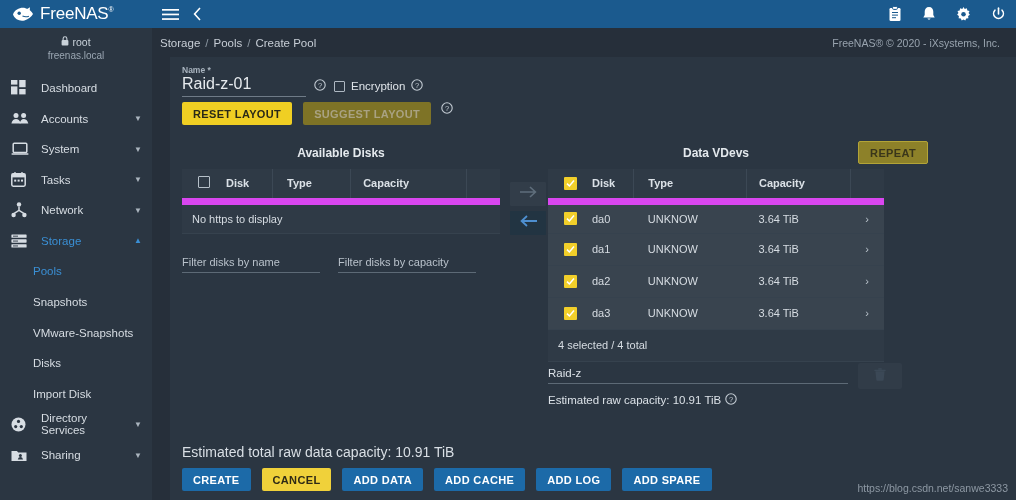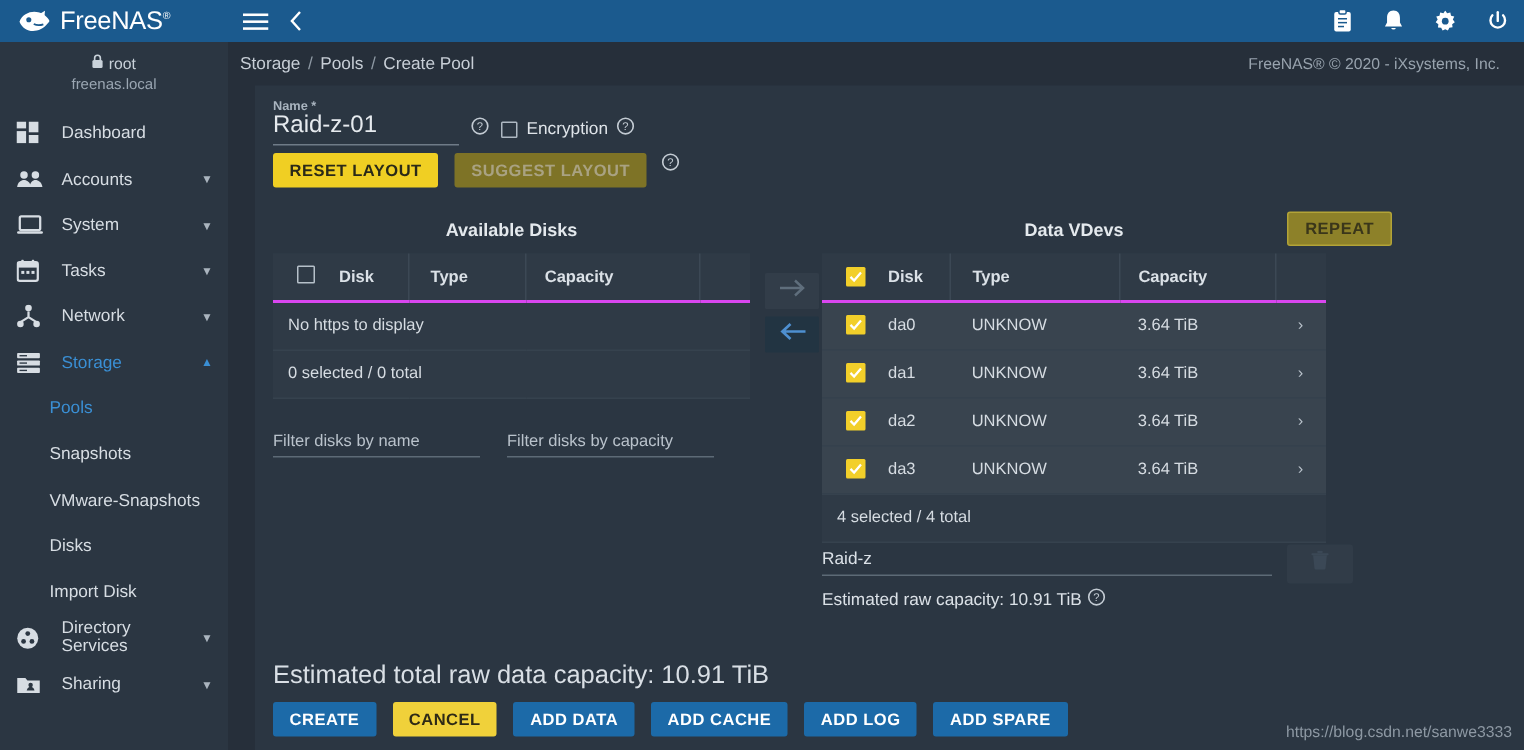--- a/index.html
+++ b/index.html
@@ -122,21 +122,21 @@
     height: 32px; line-height: 32px;
   }
   .repeat-btn {
     position: absolute; right: -44px; top: 4px;
     background: #8d8129; color: #3a361a; border: 1px solid #b3a437;
   }
 
   table.dt { width: 100%; border-collapse: collapse; background: #2f3a46; }
   table.dt th {
     color: #dbe1e7; font-size: 11px; font-weight: 700; height: 32px;
-    text-align: left; border-bottom: 2px solid #d946ef; background: #2f3a46;
+    text-align: left; border-bottom: 7px solid #d946ef; background: #2f3a46;
   }
   table.dt th.cb-col, table.dt td.cb-col { width: 44px; text-align: center; }
   table.dt th.sep { border-left: 1px solid #3c4855; }
   table.dt td {
     color: #d6dce2; font-size: 11px; height: 32px; border-bottom: 1px solid #36424e;
   }
   .row-hl td { background: #39444f; }
   .empty-cell { color: #cdd4da; font-size: 11px; padding-left: 10px; }
   .count-row td { color: #cdd4da; font-size: 11px; padding-left: 10px; border-bottom: none; }
   .table-wrap { background: #2f3a46; }
@@ -180,21 +180,21 @@
   .raidz-help { display: flex; align-items: center; gap: 4px; margin-top: 7px; }
   .raidz-help-text { color: #dbe1e7; font-size: 11.5px; }
   .trash-btn {
     position: absolute; right: -18px; top: -4px; width: 44px; height: 26px;
     background: #313c48; display: flex; align-items: center; justify-content: center;
     cursor: pointer; border-radius: 2px;
   }
 
   
   .total-cap {
-    position: absolute; bottom: 40px; left: 12px; color: #d9dfe5; font-size: 17px; margin-top: 32px;
+    position: absolute; bottom: 40px; left: 12px; color: #d9dfe5; font-size: 14px; margin-top: 32px;
   }
   .btn-row {
     position: absolute; bottom: 9px; left: 12px; display: flex; gap: 11px;
   }
   .watermark {
     position: absolute; right: 8px; bottom: 6px; color: #8d98a3; font-size: 10.5px;
   }
 </style>
 </head>
 <body>
@@ -455,23 +455,20 @@
                 <th>Disk</th>
                 <th class="sep" style="padding-left:14px;">Type</th>
                 <th class="sep" style="padding-left:12px;">Capacity</th>
                 <th class="sep" style="width:34px;"></th>
               </tr>
             </thead>
             <tbody>
               <tr>
                 <td colspan="5" class="empty-cell">No https to display</td>
               </tr>
-              <tr class="count-row">
-                <td colspan="5">0 selected / 0 total</td>
-              </tr>
             </tbody>
           </table>
         </div>
         <div class="filters">
           <div class="filter-field">
             <div class="filter-ph">Filter disks by name</div>
             <div class="filter-ul"></div>
           </div>
           <div class="filter-field">
             <div class="filter-ph">Filter disks by capacity</div>

